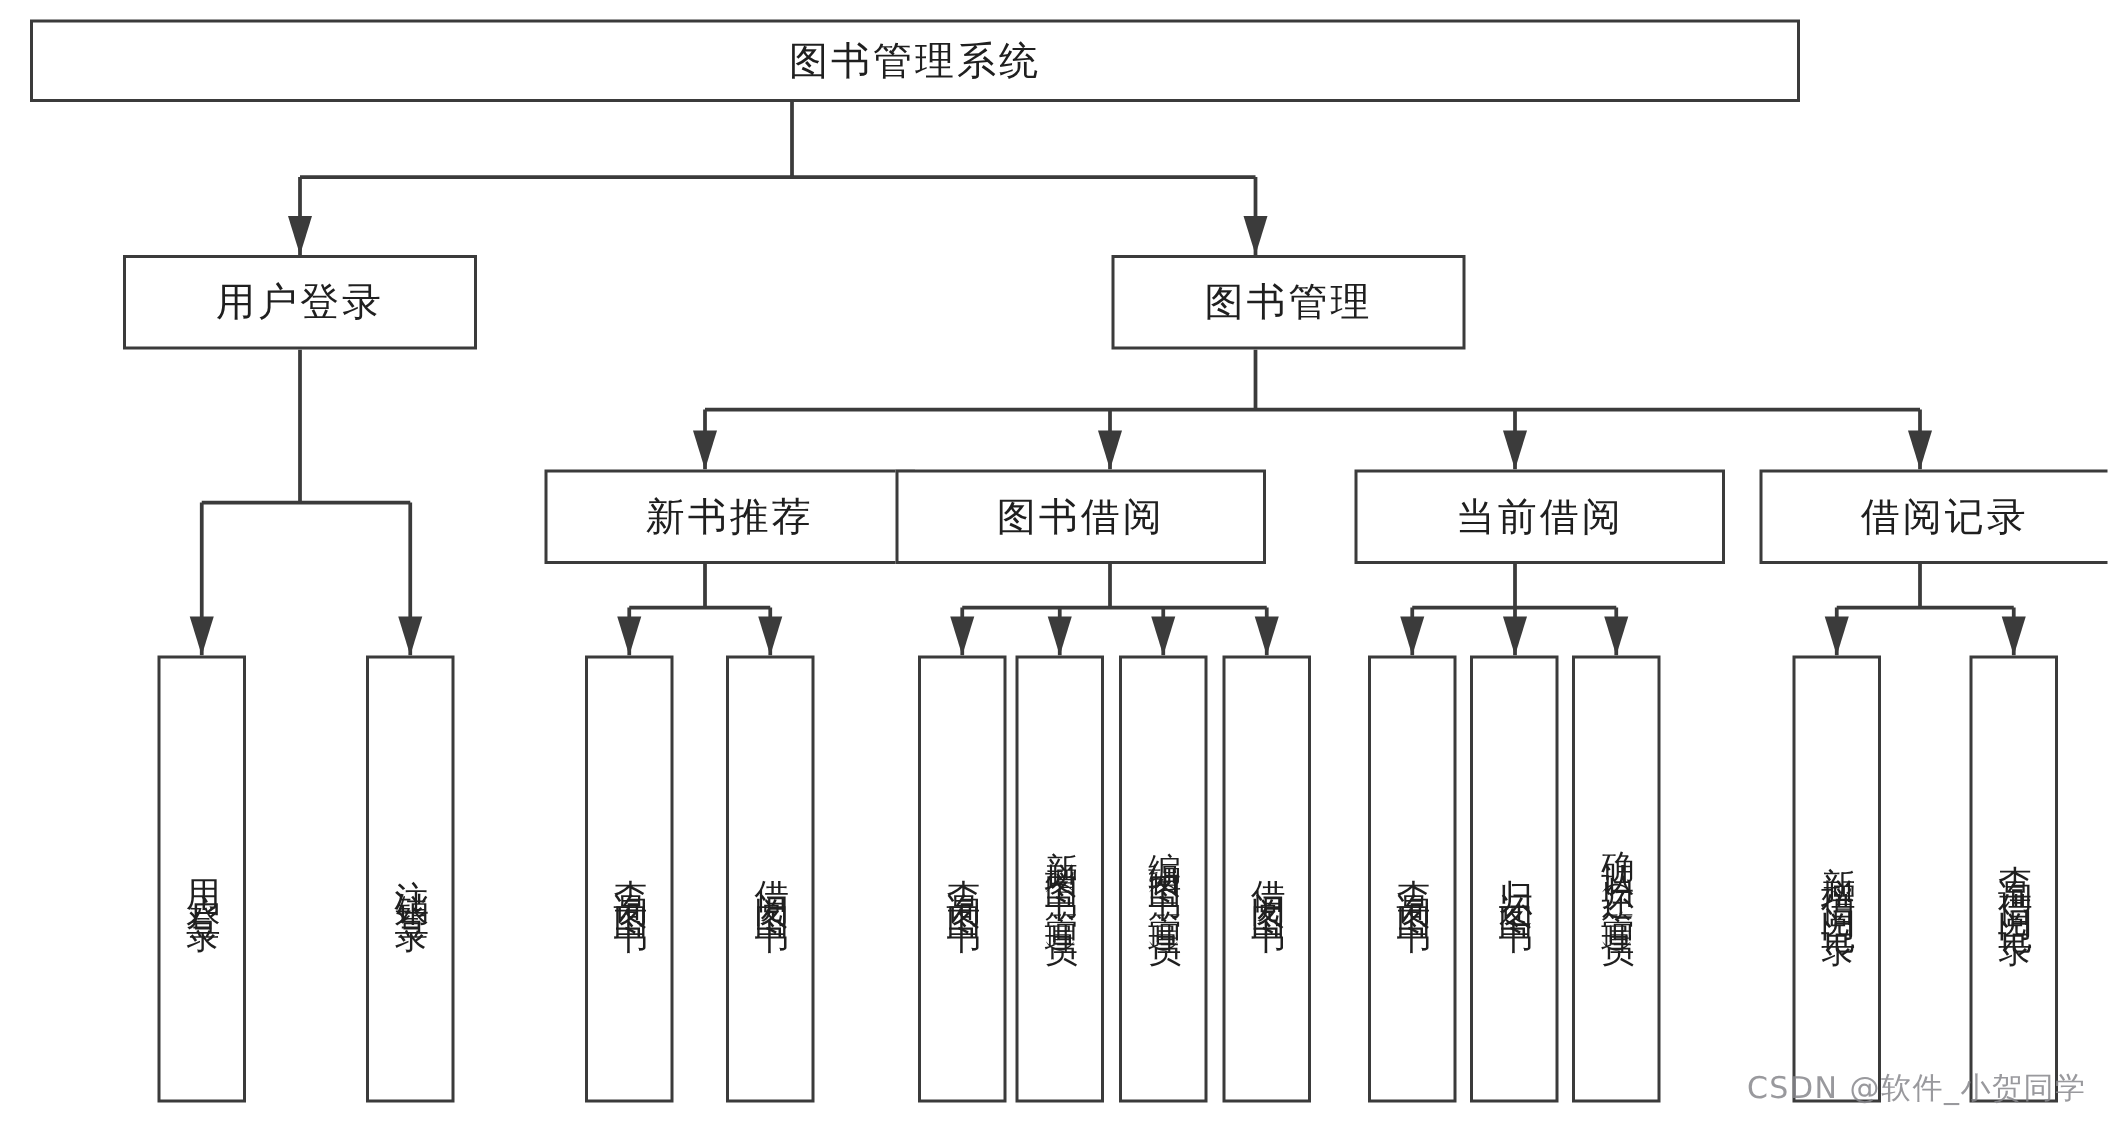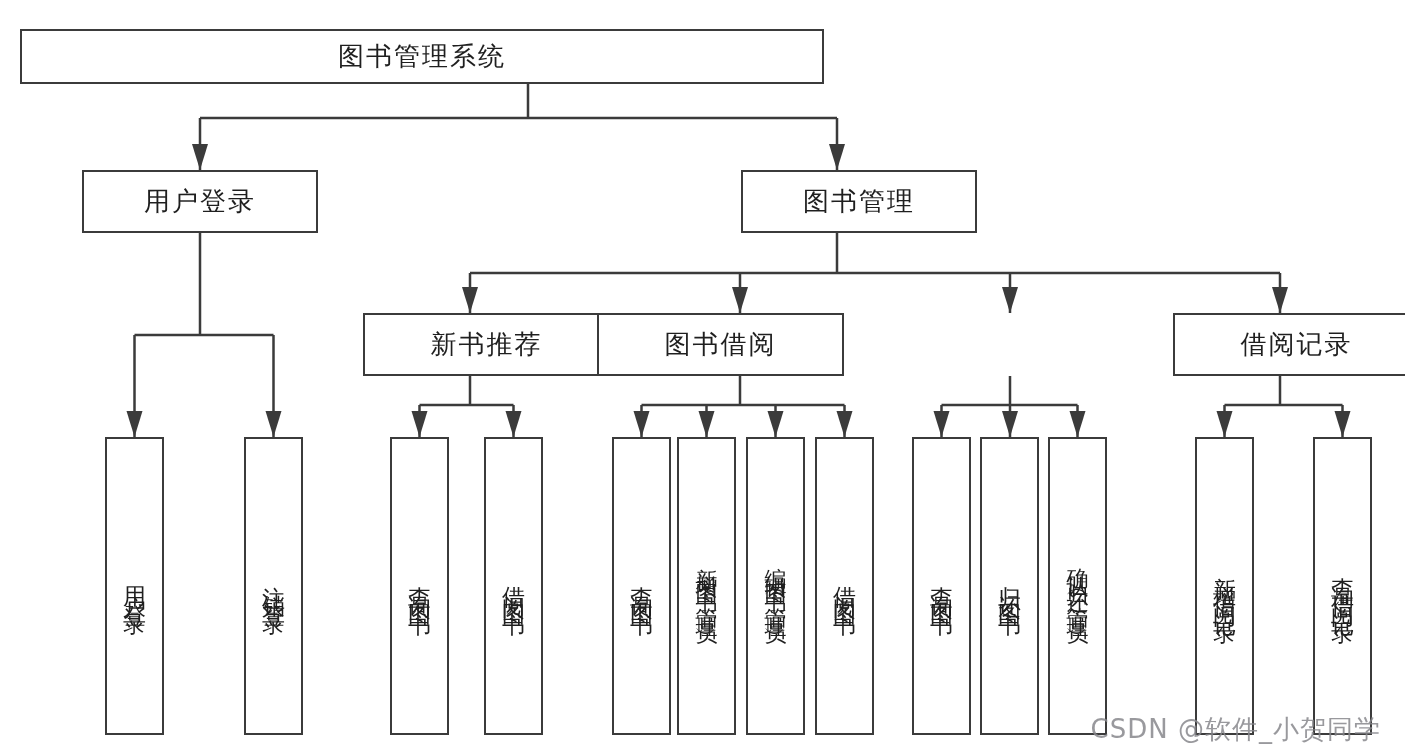--- a/index.html
+++ b/index.html
@@ -34,42 +34,42 @@
     align-items: center;
     justify-content: center;
     z-index: 2;
   }
   .hbox {
     font-size: 26px;
     letter-spacing: 2px;
     white-space: nowrap;
   }
   .root {
-    left: 20px; top: 29px;
-    width: 804px; height: 55px; text-align: right;
+    left: 20px; top: 13px;
+    width: 1180px; height: 55px; text-align: right;
   }
   .lvl2 { top: 170px; height: 63px; width: 236px; }
   .lvl3 { top: 313px; height: 63px; width: 247px; }
   .vbox {
     top: 437px;
     height: 298px;
     width: 59px;
     writing-mode: vertical-rl;
     text-orientation: mixed;
     font-size: 23px;
     letter-spacing: 9px;
     line-height: 1;
     overflow: hidden;
   }
   .vbox.long { letter-spacing: 8px; font-size: 22px; }
   .watermark {
     position: absolute;
-    right: 24px;
+    right: 14px;
     top: 712px;
-    font-size: 26px;
+    font-size: 20px;
     letter-spacing: 1px;
     color: rgba(135, 135, 140, 0.85);
     z-index: 3;
     white-space: nowrap;
     margin-left: 21px;
   }
 </style>
 </head>
 <body>
 
@@ -115,20 +115,21 @@
     </g>
   </svg>
 
   <div class="node hbox root">图书管理系统</div>
 
   <div class="node hbox lvl2" style="left:82px;">用户登录</div>
   <div class="node hbox lvl2" style="left:741px;">图书管理</div>
 
   <div class="node hbox lvl3" style="left:363px;">新书推荐</div>
   <div class="node hbox lvl3" style="left:597px;">图书借阅</div>
+  <div class="node hbox lvl3" style="left:903px;">当前借阅</div>
   <div class="node hbox lvl3" style="left:1173px;">借阅记录</div>
 
   <div class="node vbox" style="left:105px;">用户登录</div>
   <div class="node vbox" style="left:244px;">注销登录</div>
 
   <div class="node vbox" style="left:390px;">查询图书</div>
   <div class="node vbox" style="left:484px;">借阅图书</div>
 
   <div class="node vbox" style="left:612px;">查询图书</div>
   <div class="node vbox long" style="left:677px;">新增图书（管理员）</div>

